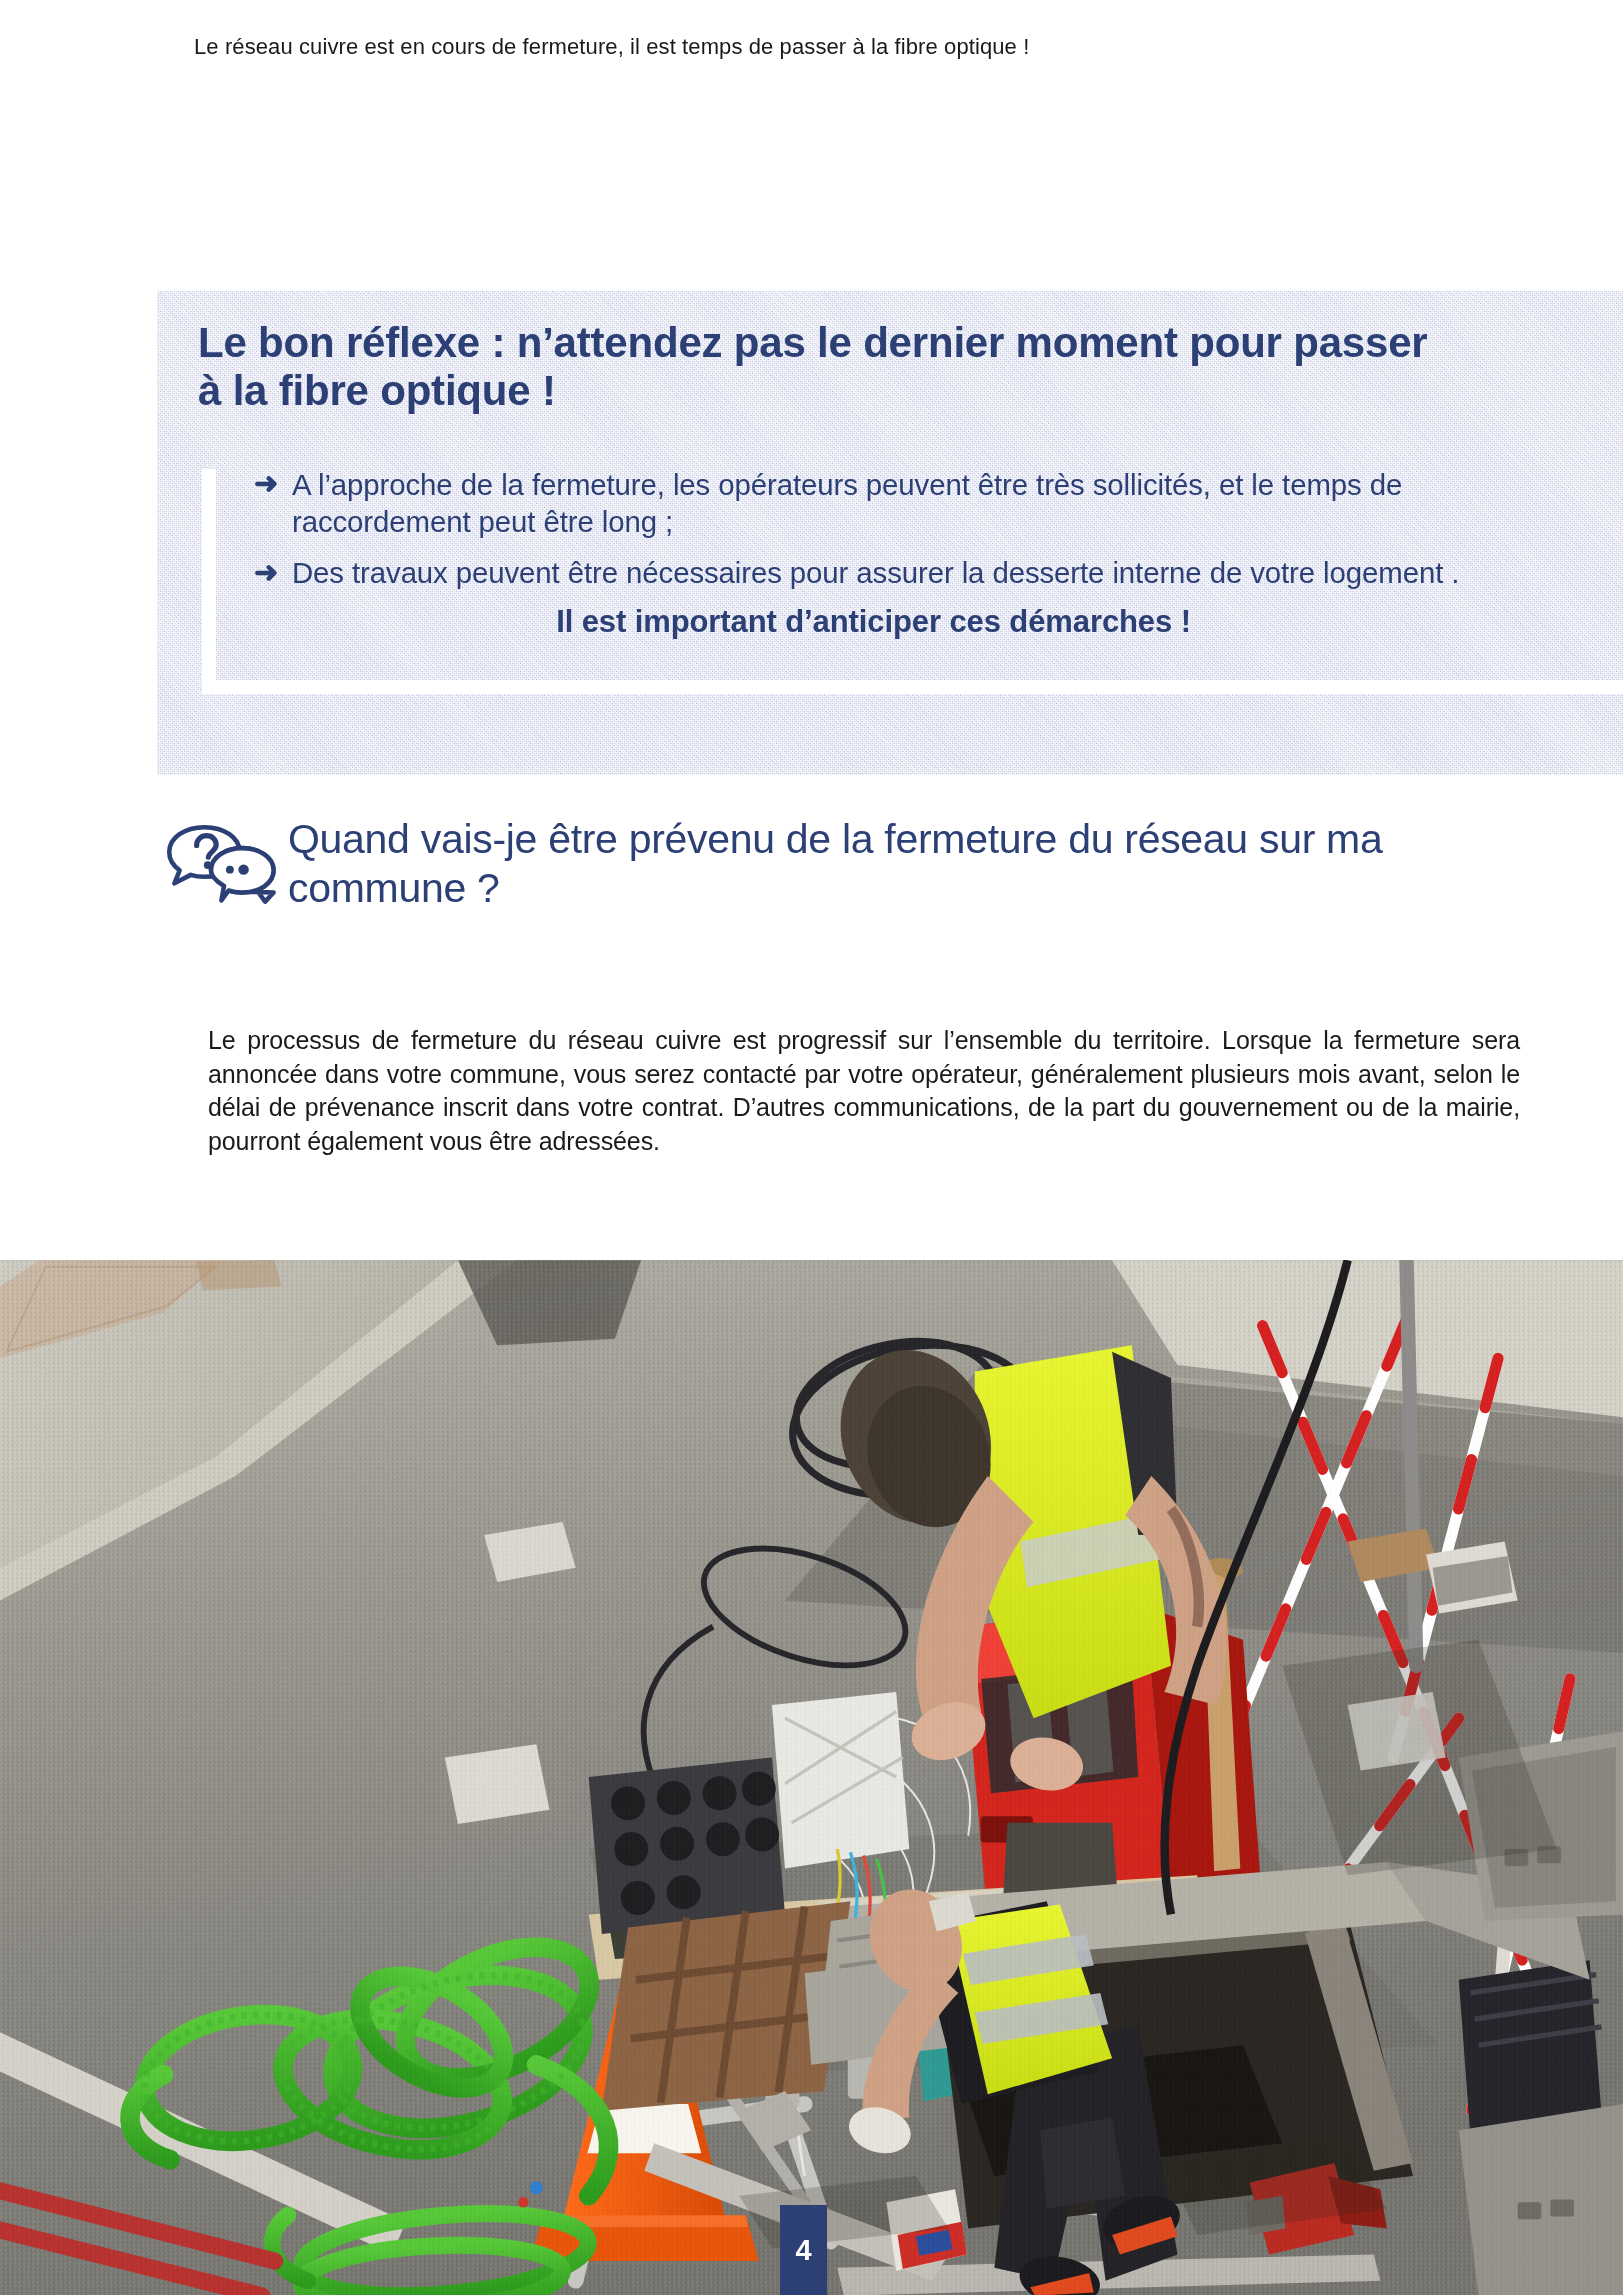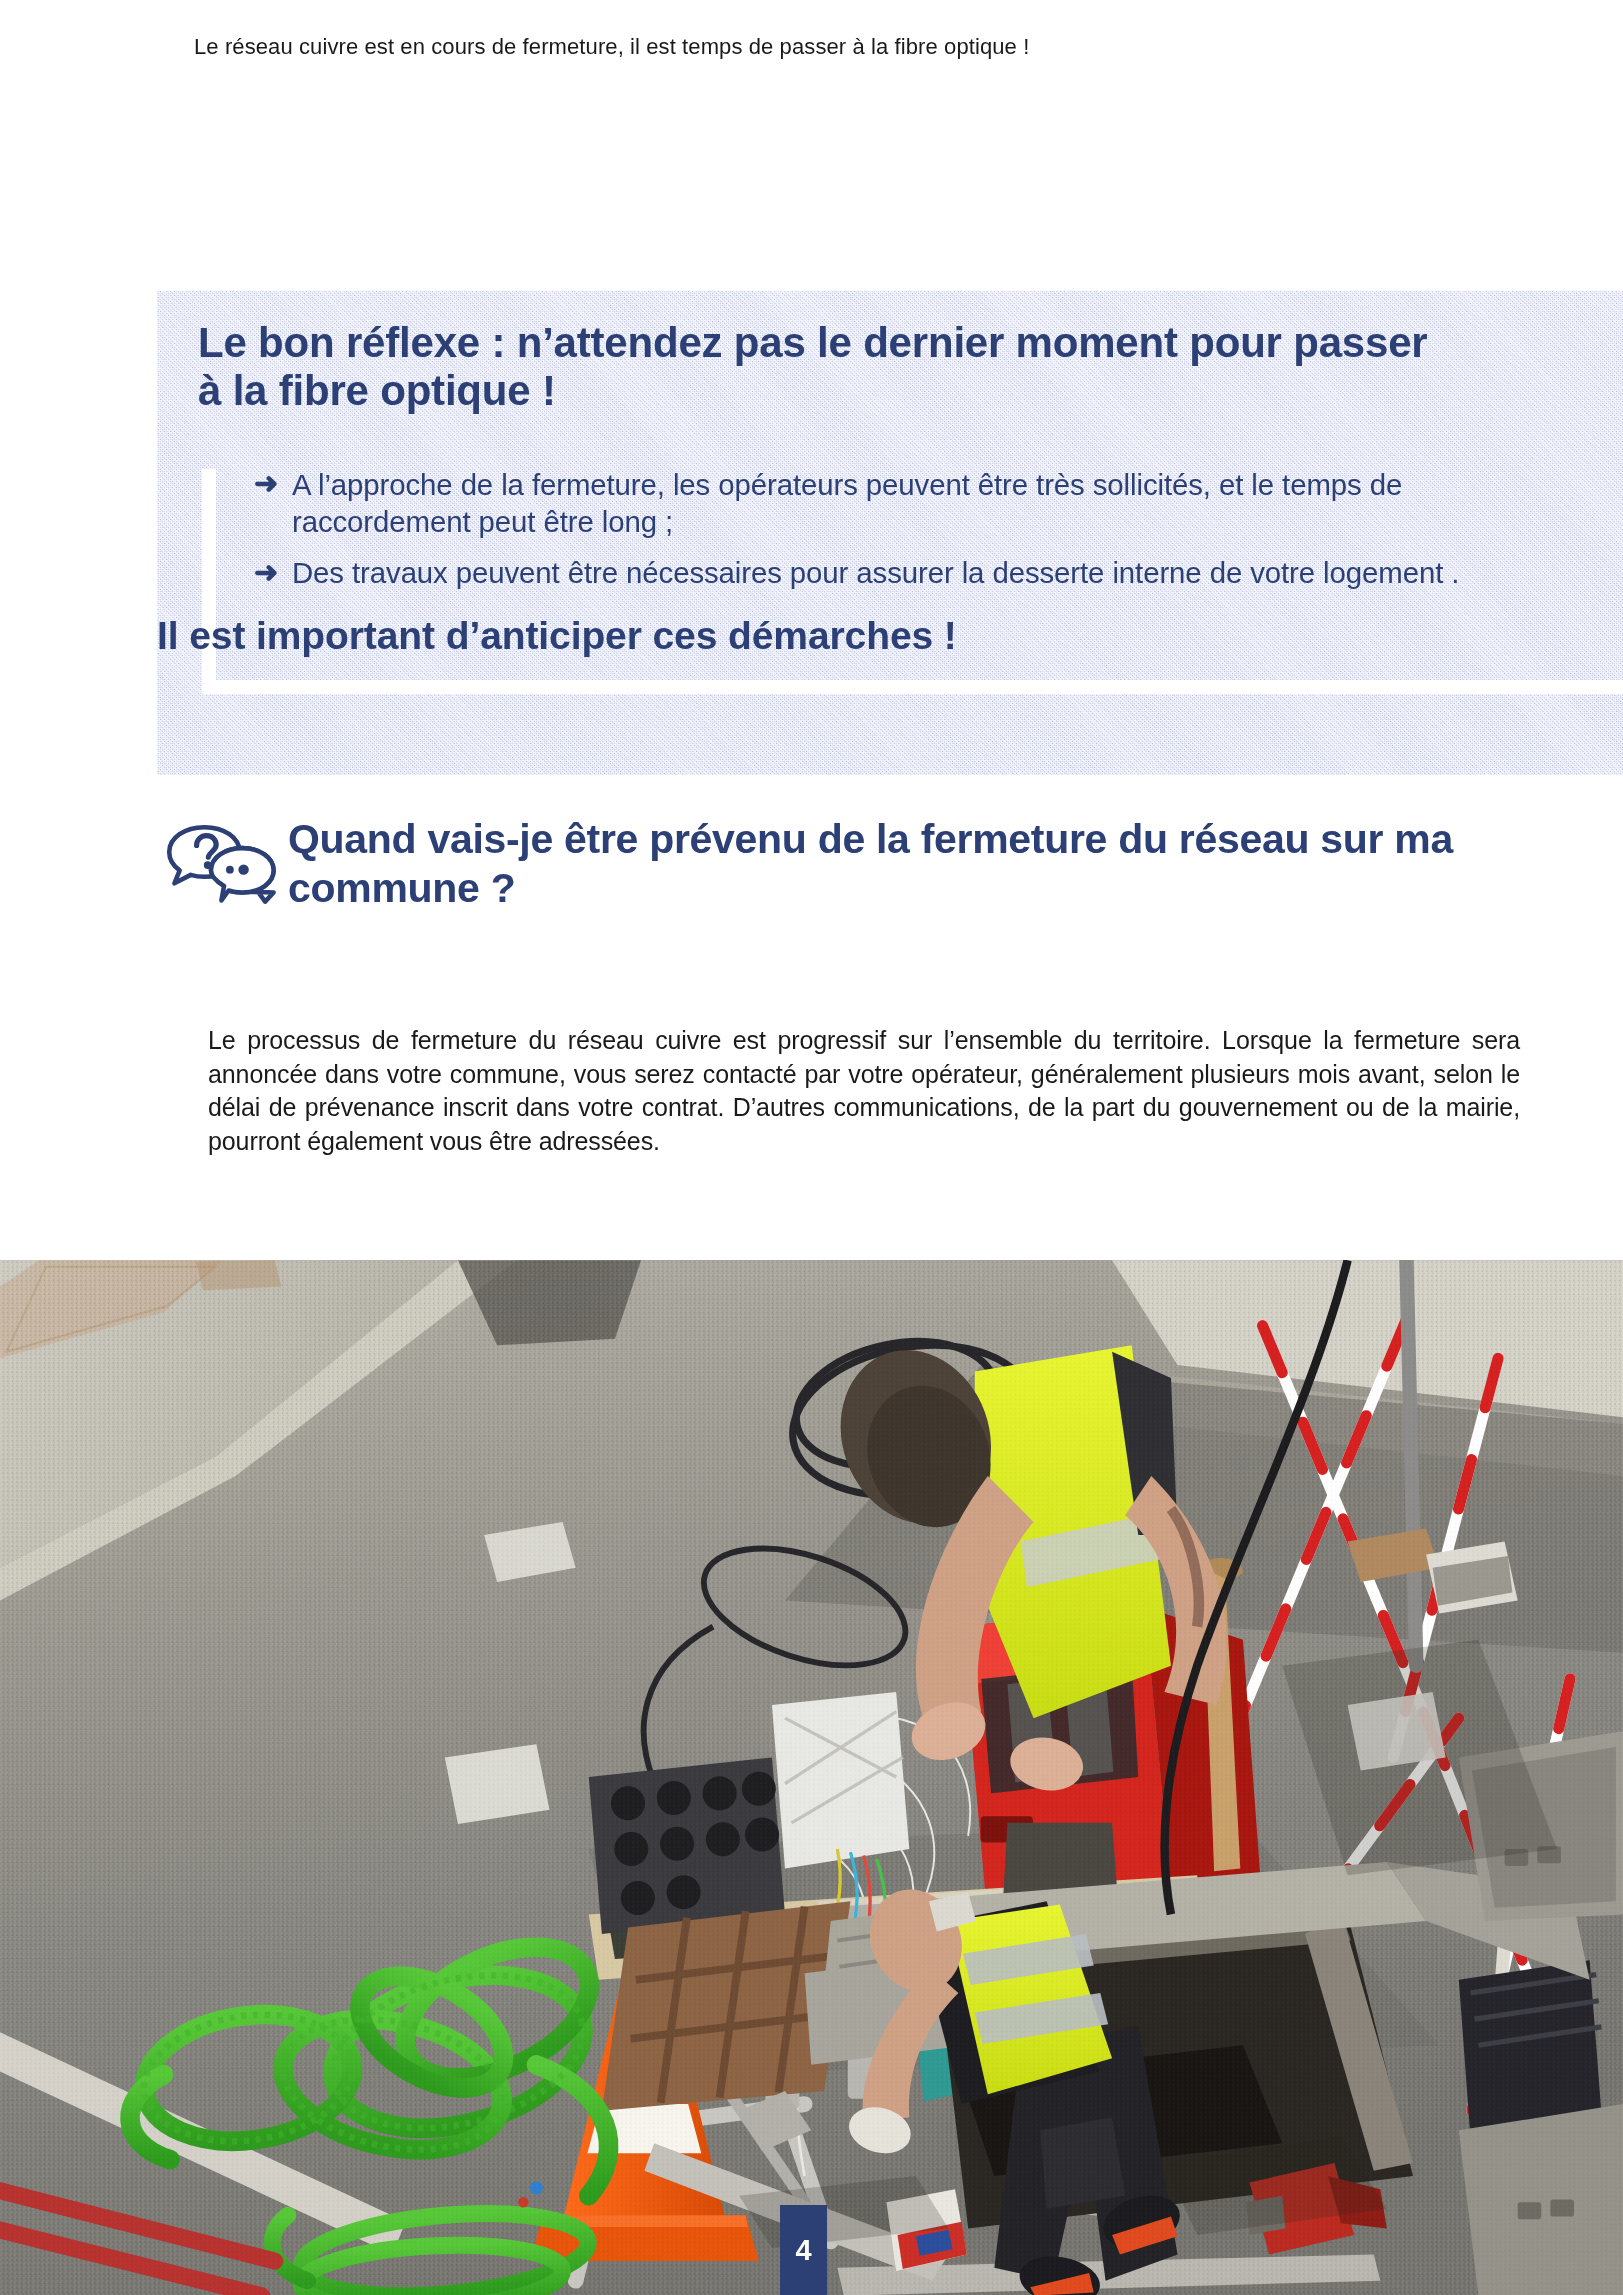--- a/index.html
+++ b/index.html
@@ -54,34 +54,34 @@
     display:flex;align-items:flex-start;margin-bottom:14.4px;
   }
   .bullet-arrow{
     color:#2c4076;font-size:29px;line-height:1.12;width:38px;flex:0 0 38px;
     font-weight:bold;margin-top:1.3px;
   }
   .bullet-text{
     color:#2c4076;font-size:29.4px;line-height:1.26;flex:1;letter-spacing:-0.1px;
   }
   .callout-closing{
-    position:absolute;left:0;top:313px;width:1433px;text-align:left;
-    color:#2c4076;font-size:39px;font-weight:bold;letter-spacing:-0.1px;margin-top:10px;
+    position:absolute;left:0;top:313px;width:1433px;text-align:center;
+    color:#2c4076;font-size:31px;font-weight:bold;letter-spacing:-0.1px;
   }
 
   
   .qa-section{
     position:absolute;left:157px;top:810px;width:1309px;
   }
   .bubble-icon{
     position:absolute;left:6.5px;top:11.8px;width:124px;height:85px;
   }
   .qa-heading{
     position:absolute;left:131px;top:5.2px;width:1178px;
-    color:#2c4076;font-size:41px;font-weight:bold;line-height:1.2;
+    color:#2c4076;font-size:41px;font-weight:normal;line-height:1.2;
     letter-spacing:-0.3px;
   }
 
   
   .body-paragraph{
     position:absolute;left:160px;top:1024px;width:1312px;
     color:#1a1a1a;font-size:25px;line-height:1.34;text-align:justify;
     letter-spacing:-0.1px;
     margin-left:48px;
   }

